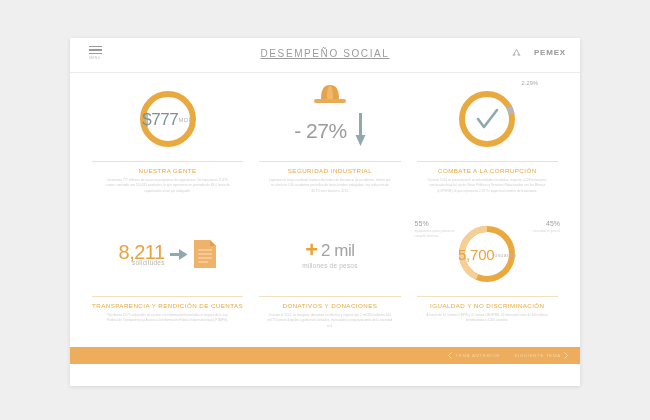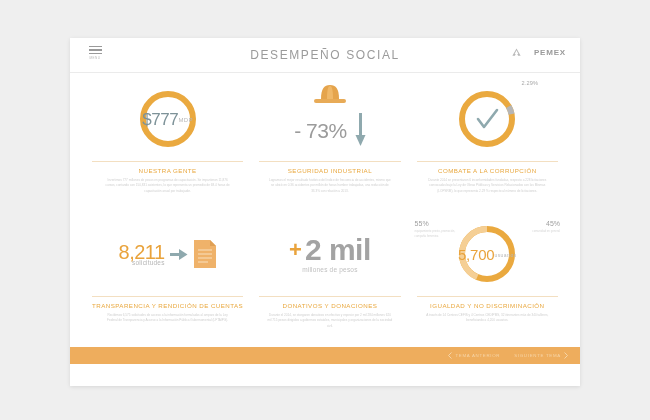--- a/index.html
+++ b/index.html
@@ -30,22 +30,23 @@
   .menu-bars i{
     display:block;width:13px;height:1.3px;margin:0 auto 2px;
     background:#9a9a9a;
   }
   .menu-label{
     display:block;font-size:3px;letter-spacing:.5px;
     color:#b6b6b6;margin-top:1px;
   }
   .header-title{
     position:absolute;left:0;right:0;top:10px;
-    text-align:center;font-size:12px;letter-spacing:1.6px;
+    text-align:center;font-size:10px;letter-spacing:1.6px;
     color:#9b9b9b;
+    text-decoration:underline;
   }
   .brand{
     position:absolute;right:14px;top:9px;
     display:flex;align-items:center;gap:12px;
   }
   .brand-mark{width:11px;height:11px;display:block;}
   .brand-text{
     font-size:8px;letter-spacing:.8px;font-weight:bold;color:#9a9a9a;
   }
 
@@ -123,21 +124,21 @@
     font-weight:300;
   }
   .num-caption{
     font-size:6.5px;color:#b6b6b6;text-align:right;
     margin-top:-3px;letter-spacing:.2px;
   }
   .plus-sign{
     font-size:22px;color:#e9a33c;line-height:1;font-weight:bold;
   }
   .num-gray{
-    font-size:30px;color:#a3a3a3;line-height:1;font-weight:700;
+    font-size:17px;color:#a3a3a3;line-height:1;font-weight:400;
     letter-spacing:-.5px;
   }
   .sub-gray{
     font-size:6.5px;color:#c0c0c0;letter-spacing:.2px;margin-top:1px;
   }
 
   
   .side-pct{
     position:absolute;top:6px;width:44px;
   }
@@ -203,21 +204,21 @@
     </div>
 
     <div class="card">
       <div class="visual">
         <svg class="hat" width="34" height="26" viewBox="0 0 34 26">
           <path d="M8 18 C8 8 11 4 17 4 C23 4 26 8 26 18 Z" fill="#e5a44c"></path>
           <path d="M14 18 C14 9 15 5 17 5 C19 5 20 9 20 18 Z" fill="#f0b868"></path>
           <path d="M3 18 H31 A2 2 0 0 1 31 22 H3 A2 2 0 0 1 3 18 Z" fill="#e8ab57"></path>
         </svg>
         <div class="hat-row" style="margin-top:22px;">
-          <span class="stat-minus">- 73%</span>
+          <span class="stat-minus">- 27%</span>
           <svg class="arrow-down" width="11" height="34" viewBox="0 0 11 34">
             <rect x="4" y="0" width="3" height="24" fill="#8fa9ae"></rect>
             <path d="M0.5 22 L10.5 22 L5.5 33 Z" fill="#8fa9ae"></path>
           </svg>
         </div>
       </div>
       <div class="card-title">SEGURIDAD INDUSTRIAL</div>
       <div class="card-body">Logramos el mejor resultado histórico del índice de frecuencia de accidentes, mismo que se ubicó en 0.36 accidentes por millón de horas hombre trabajadas, una reducción de 33.3% con relación a 2013.</div>
     </div>
 

